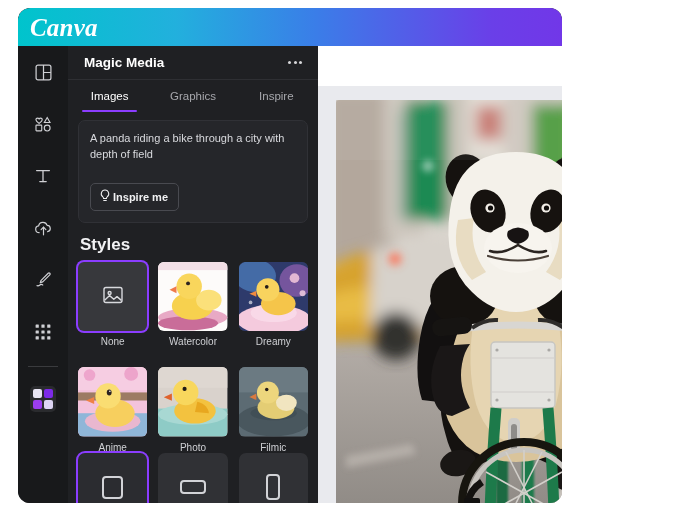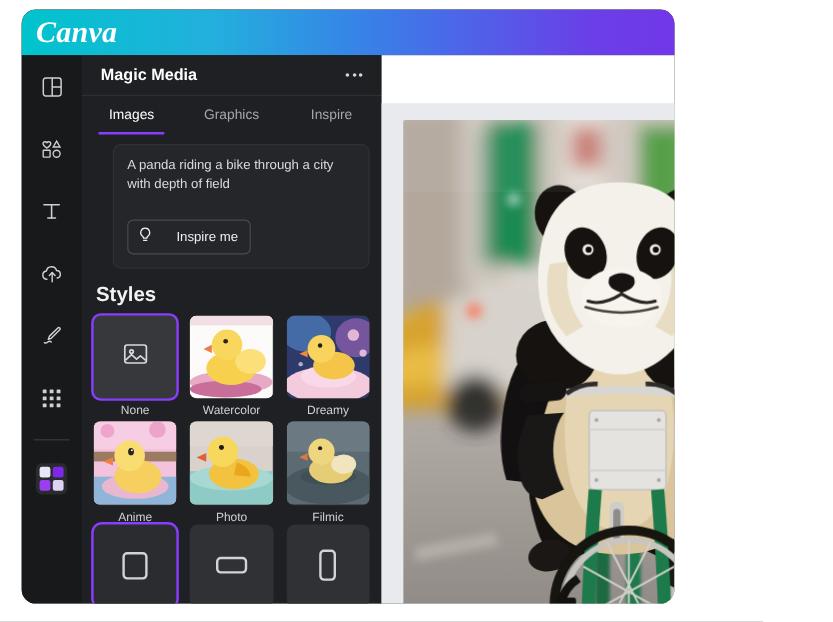--- a/index.html
+++ b/index.html
@@ -85,40 +85,40 @@
     height: 2.5px; background: #8b3dff; border-radius: 2px;
   }
 
   .panel-body { padding: 8px 10px 0 10px; }
 
   .promptbox {
     background: #25262a;
     border: 1px solid #303136;
     border-radius: 7px;
     padding: 10px 11px 11px 11px;
-    margin-left: 16px;
   }
   .prompt-text {
     font-size: 11px; line-height: 1.45; color: #d9dade;
     min-height: 46px;
   }
   .inspire {
-    display: inline-flex; align-items: center; gap: 20px;
+    display: inline-flex; align-items: center; gap: 2px;
     border: 1px solid #494a50; border-radius: 5px;
     padding: 5px 10px 5px 8px; margin-top: 6px;
     font-size: 11px; color: #f0f0f2; cursor: pointer;
     background: transparent;
+    font-weight: bold;
   }
 
   .section-title {
     font-size: 17px; font-weight: bold; color: #f2f2f4;
     margin: 12px 0 7px 2px;
   }
 
-  .style-grid { display: grid; grid-template-columns: repeat(3, 1fr); gap: 3px 11px; }
+  .style-grid { display: grid; grid-template-columns: repeat(3, 1fr); gap: 20px 11px; }
   .style-cell { cursor: pointer; }
   .thumb {
     width: 100%; aspect-ratio: 1/1; border-radius: 6px; overflow: hidden;
     background: #37383c; position: relative;
     display: flex; align-items: center; justify-content: center;
   }
   .style-cell.selected .thumb { box-shadow: 0 0 0 2px #8b3dff; }
   .thumb svg.dup { width: 100%; height: 100%; display: block; }
   .style-label {
     text-align: center; font-size: 10px; color: #cfd0d4; margin-top: 5px;

